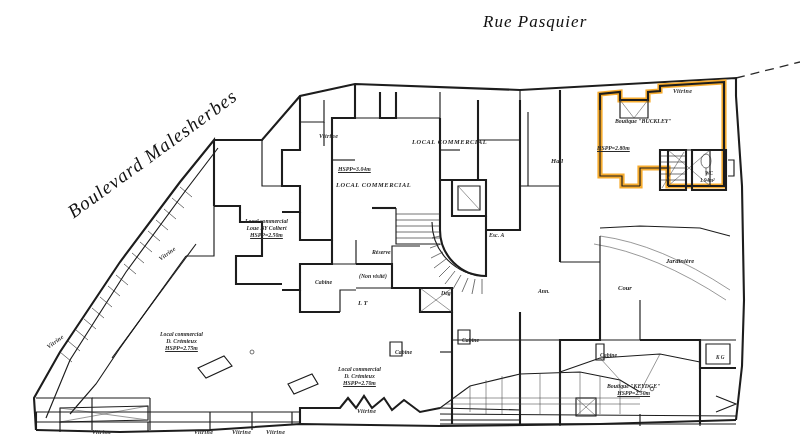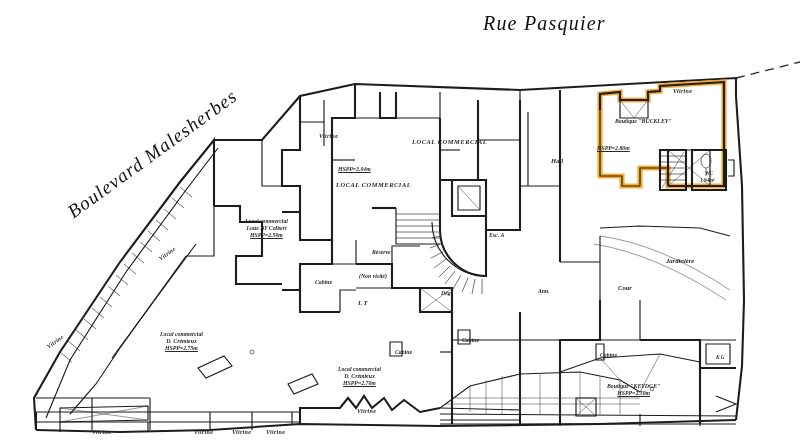--- a/index.html
+++ b/index.html
@@ -16,21 +16,21 @@
     font-family:"Liberation Serif",serif;
     font-style:italic;font-weight:bold;
     color:#2a2a2a;line-height:1.25;
     transform-origin:left center;
   }
   .street{
     font-family:"Liberation Serif",serif;
     font-style:italic;font-weight:normal;
     color:#111;letter-spacing:.06em;
   }
-  .street-pasquier{position:absolute;left:483px;top:12px;font-size:20px;}
+  .street-pasquier{position:absolute;left:483px;top:12px;font-size:17px;}
   .street-malesherbes{
     position:absolute;left:70px;top:203px;font-size:19px;
     transform:rotate(-36deg);transform-origin:left center;
   }
   .tiny{font-size:5.2px;}
   .sm{font-size:5.8px;}
   .md{font-size:6.6px;}
   .cap{font-size:6.4px;letter-spacing:.09em;}
   .u{text-decoration:underline;}
   .ctr{text-align:center;}

